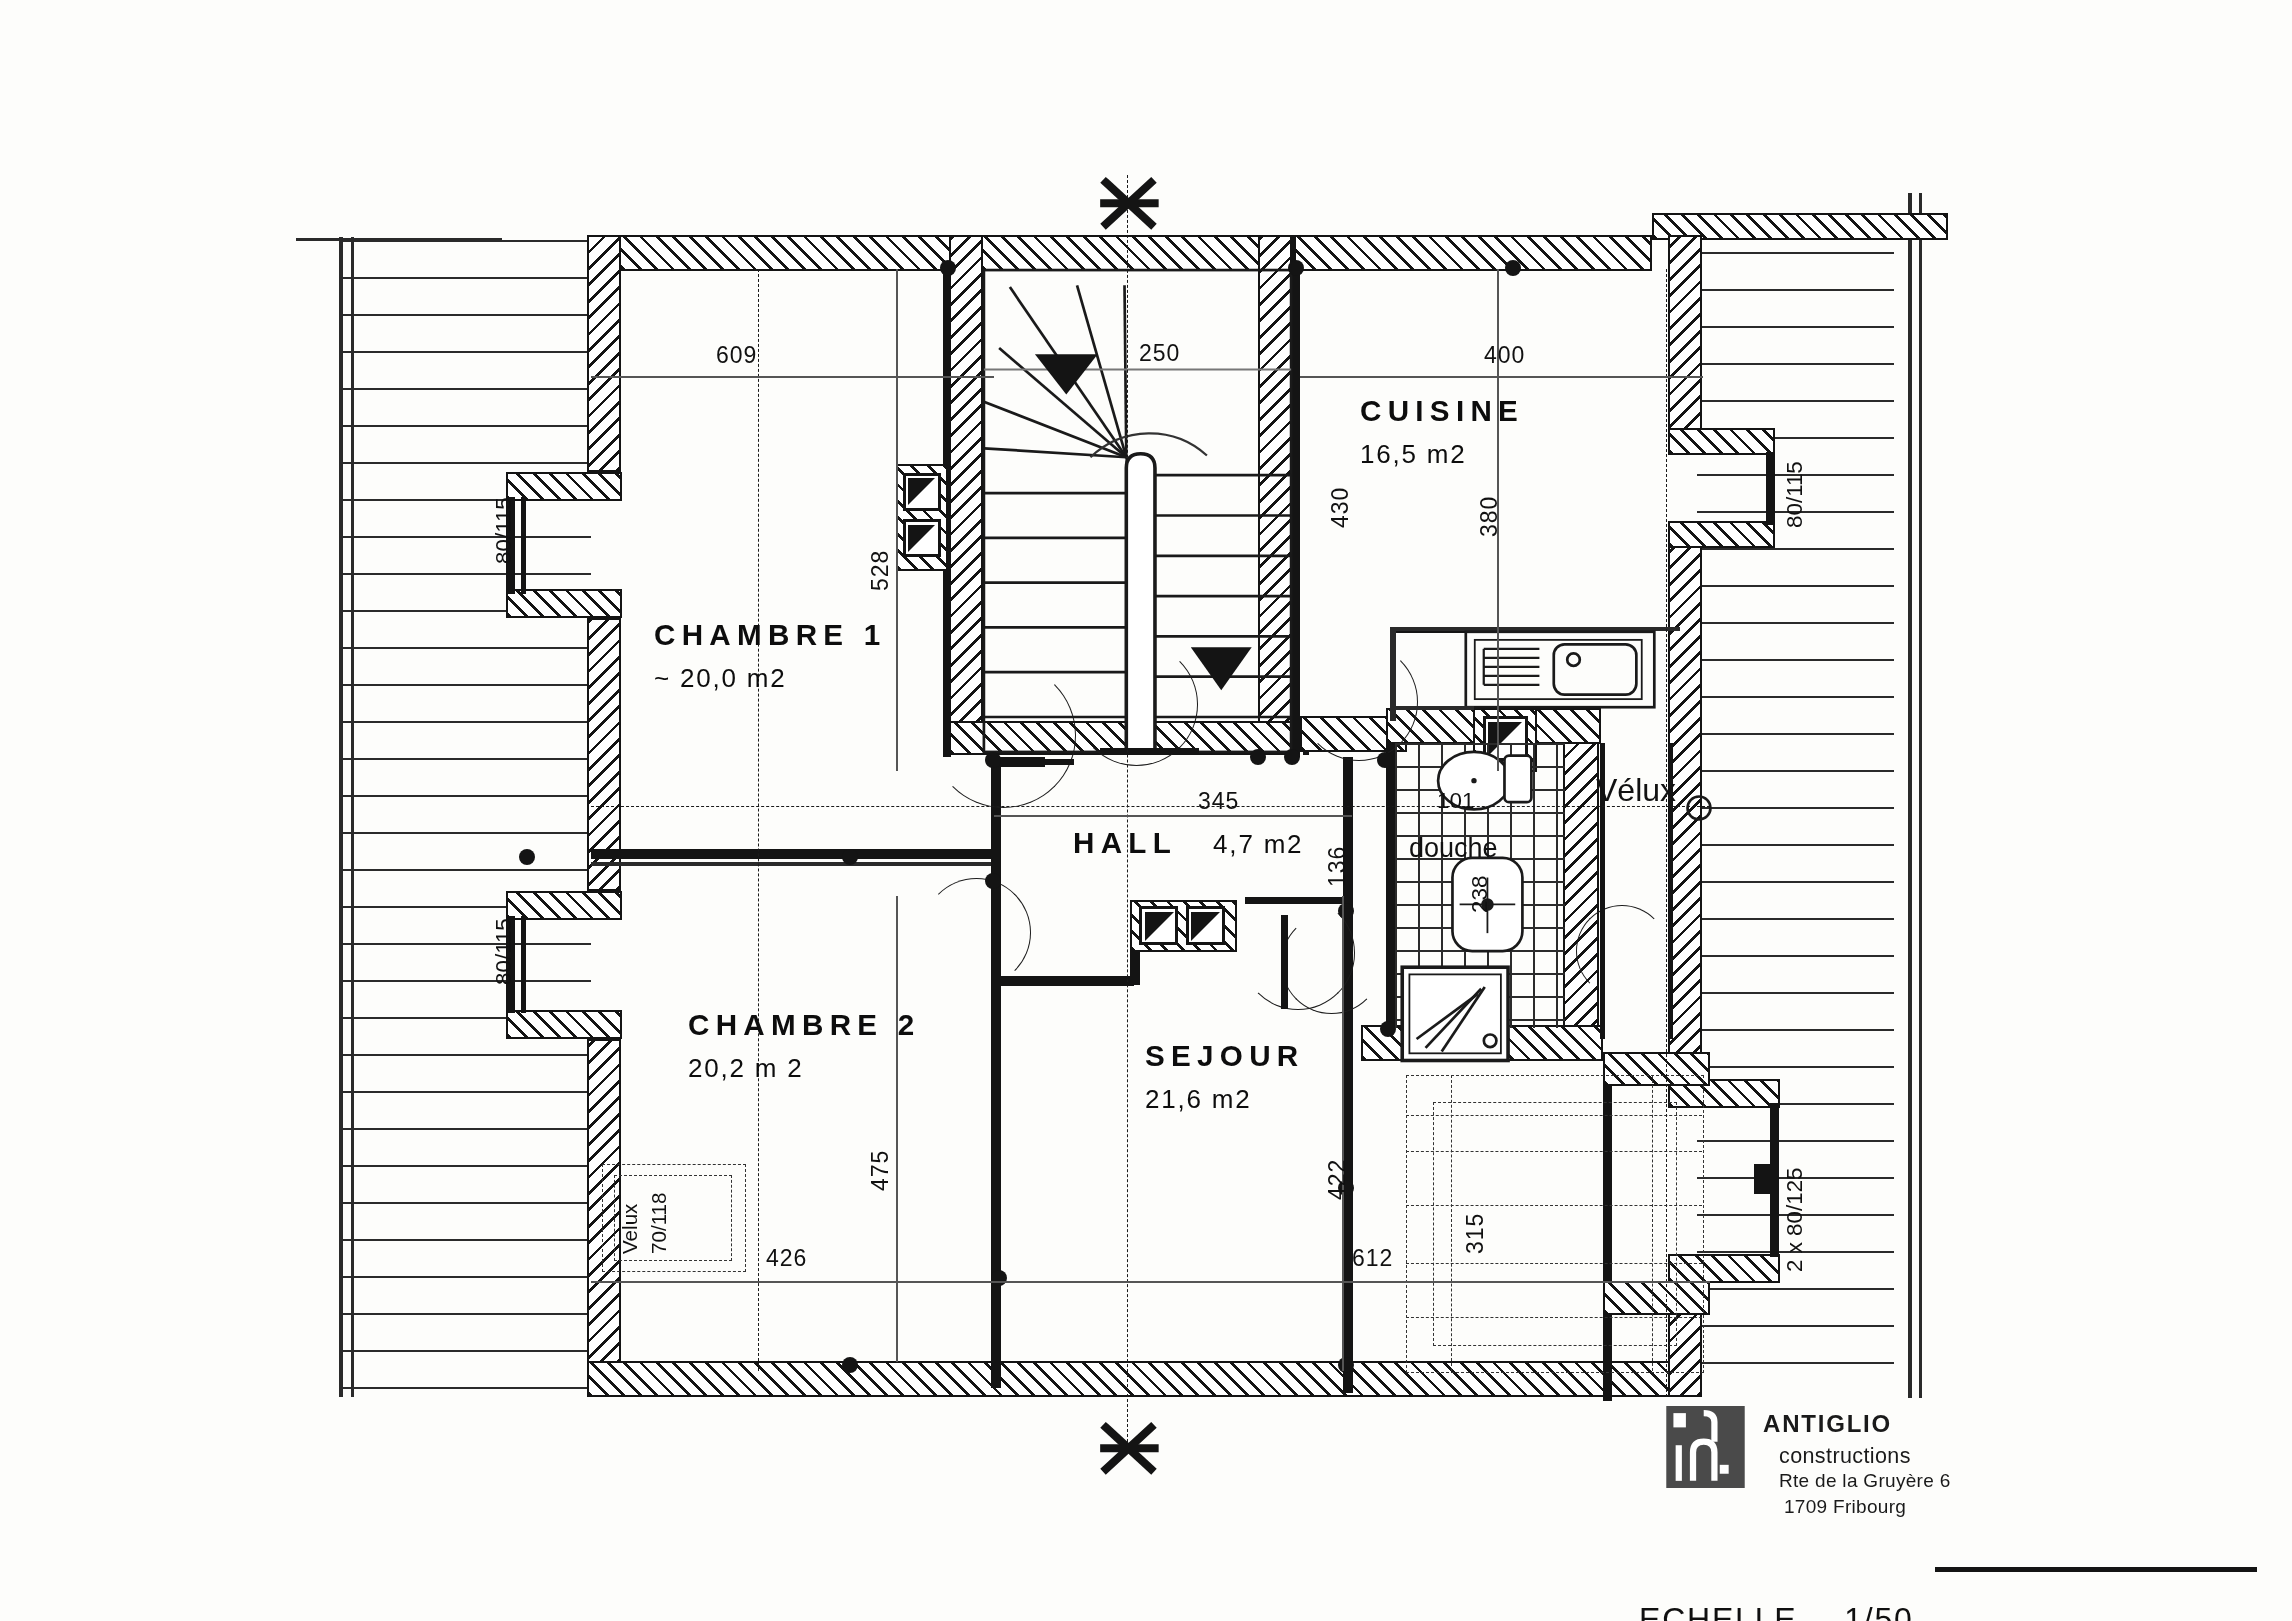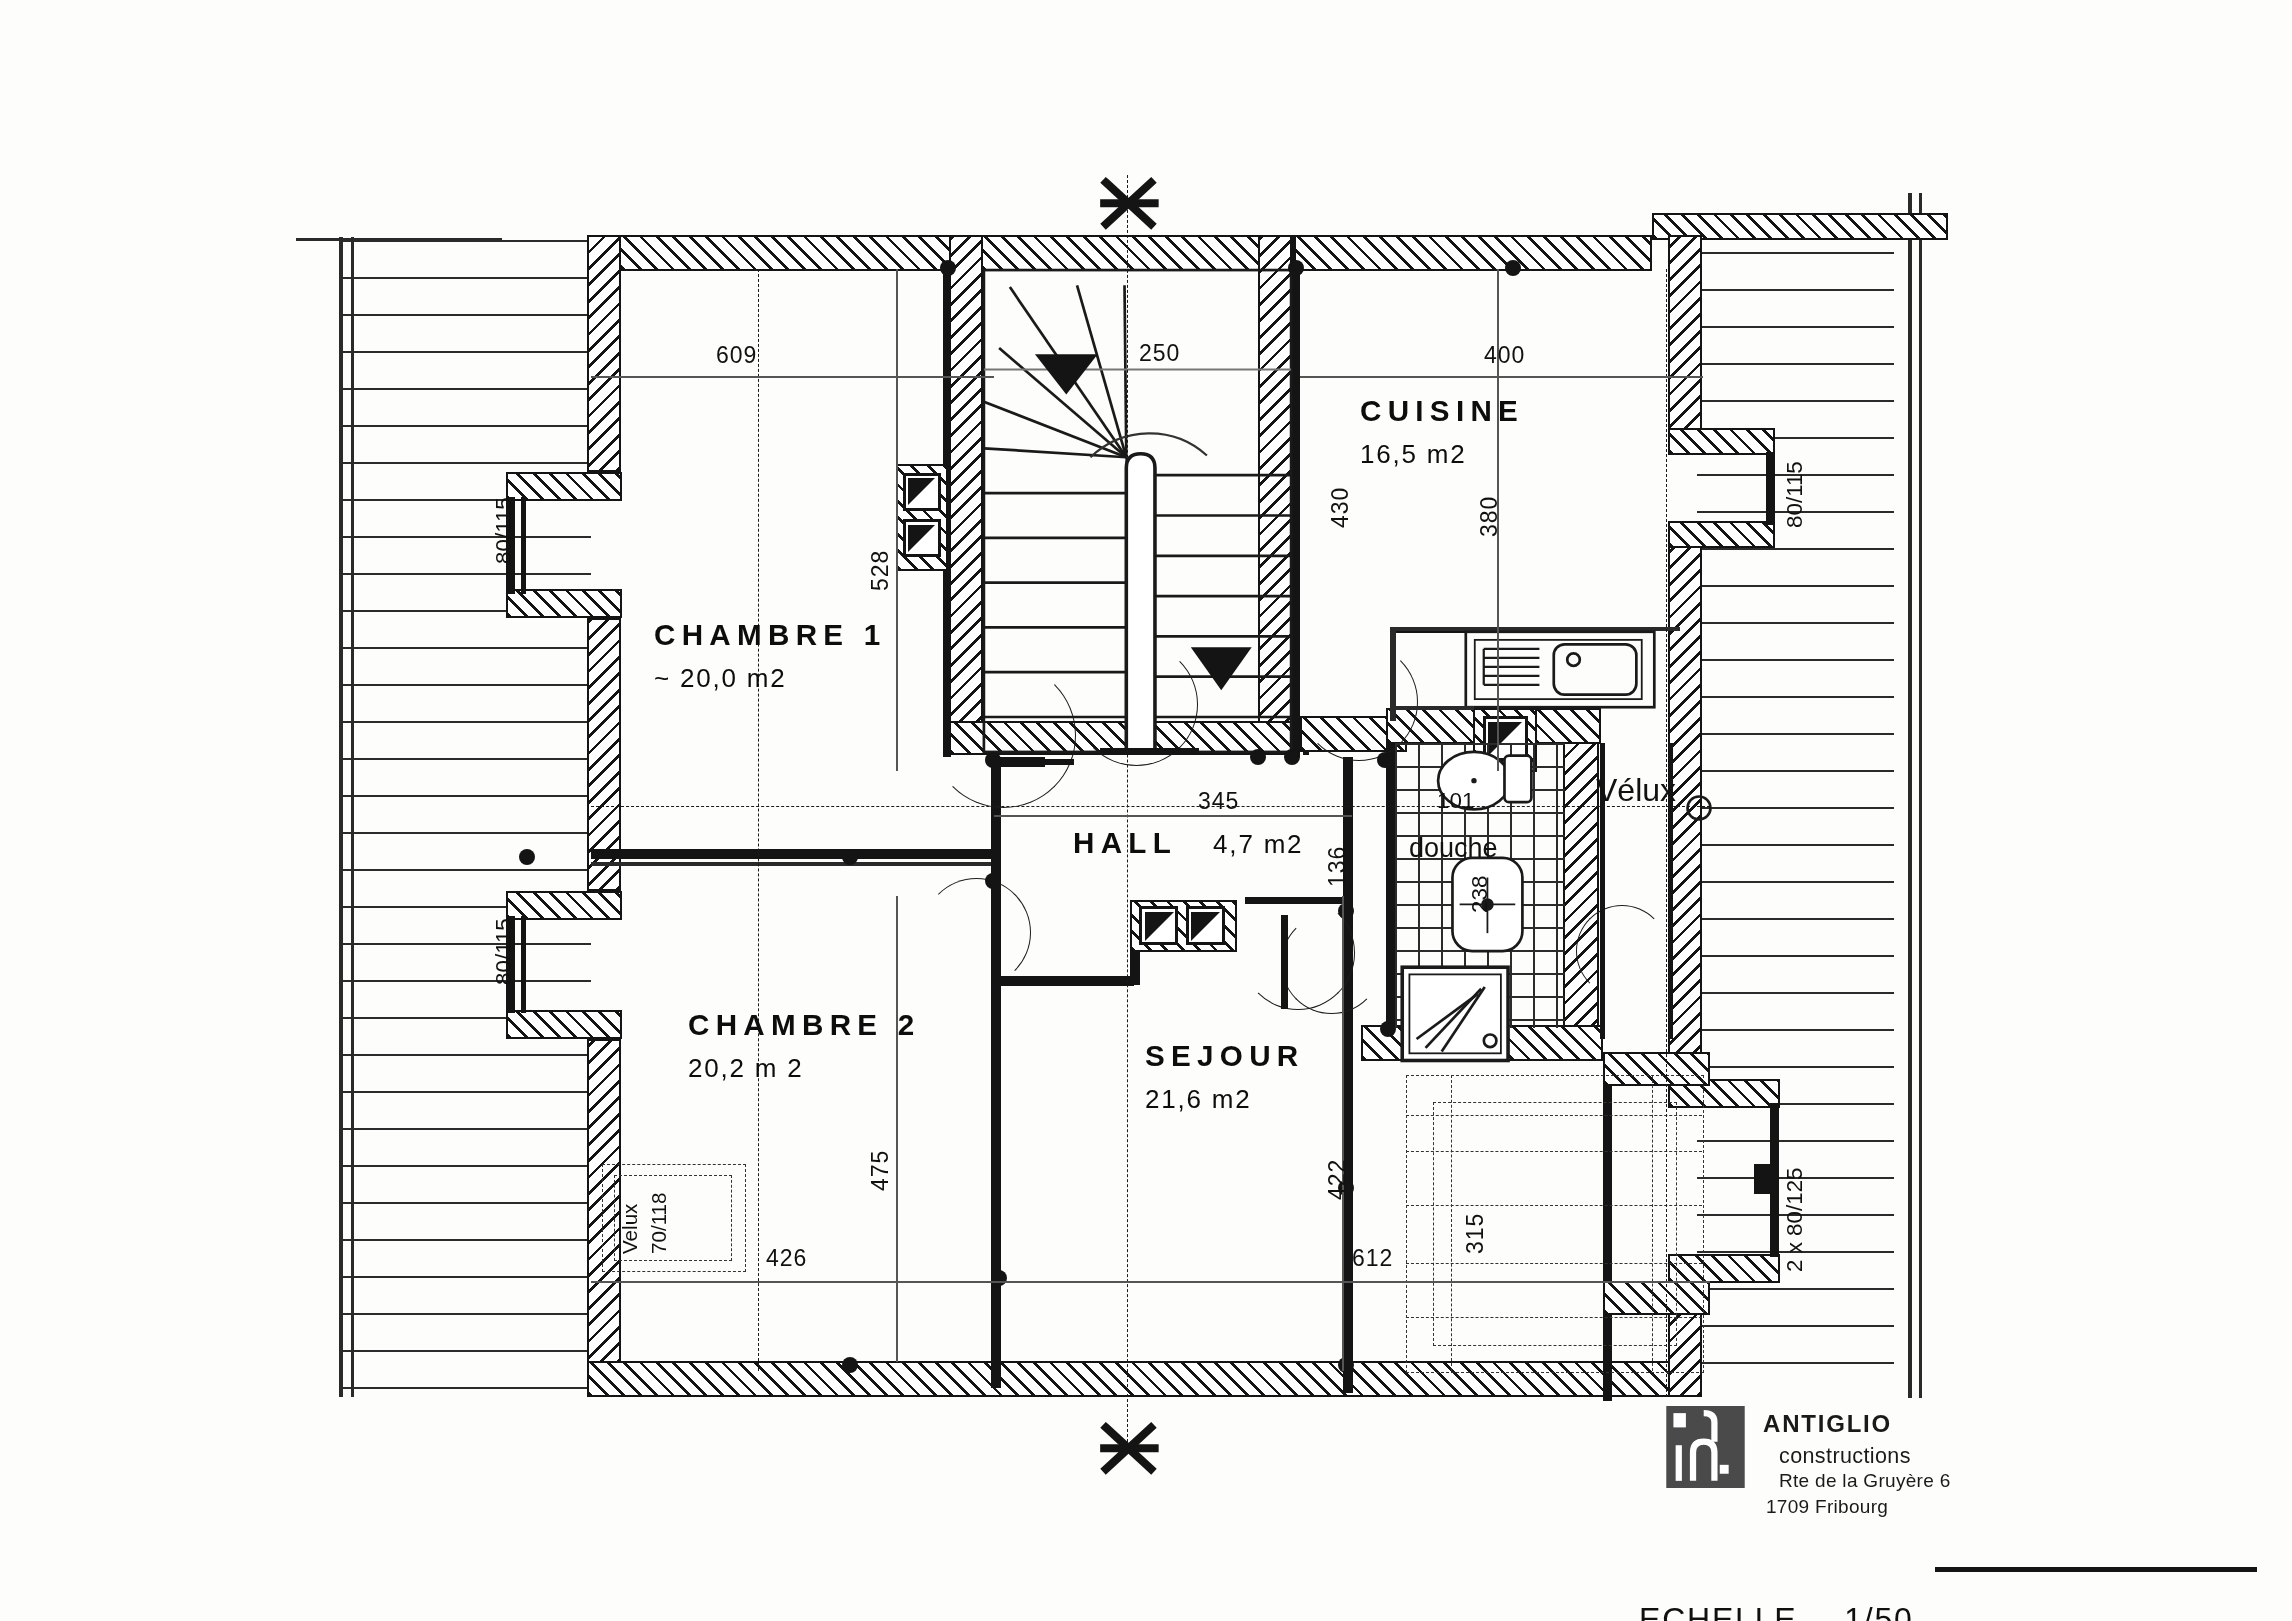--- a/index.html
+++ b/index.html
@@ -391,21 +391,21 @@
         <path d="M54 40 L54 18 q0 -10 -12 -10"></path>
         <path d="M14 84 L14 44"></path>
       </g>
       <rect x="60" y="66" width="10" height="10" fill="#ffffff"></rect>
       <rect x="8" y="8" width="14" height="16" fill="#ffffff"></rect>
     </svg>
 
     <div class="logo-name" style="position:absolute;left:97px;top:12.5px;">ANTIGLIO</div>
     <div class="logo-sub" style="position:absolute;left:113px;top:47px;">constructions</div>
     <div class="logo-sub2" style="position:absolute;left:113px;top:73px;">Rte de la Gruyère 6</div>
-    <div class="logo-sub2" style="position:absolute;left:100px;top:99px;">1709 Fribourg</div>
+    <div class="logo-sub2" style="position:absolute;left:118px;top:99px;">1709 Fribourg</div>
 
 
     <div style="position:absolute;left:269px;top:170px;width:322px;height:4.5px;background:#141414;"></div>
 
     <div class="tb-scale" style="position:absolute;left:-27px;top:204px;">
       <span>ECHELLE</span>
       <span style="margin-left:36px;">1/50</span>
     </div>
   </div>
 

